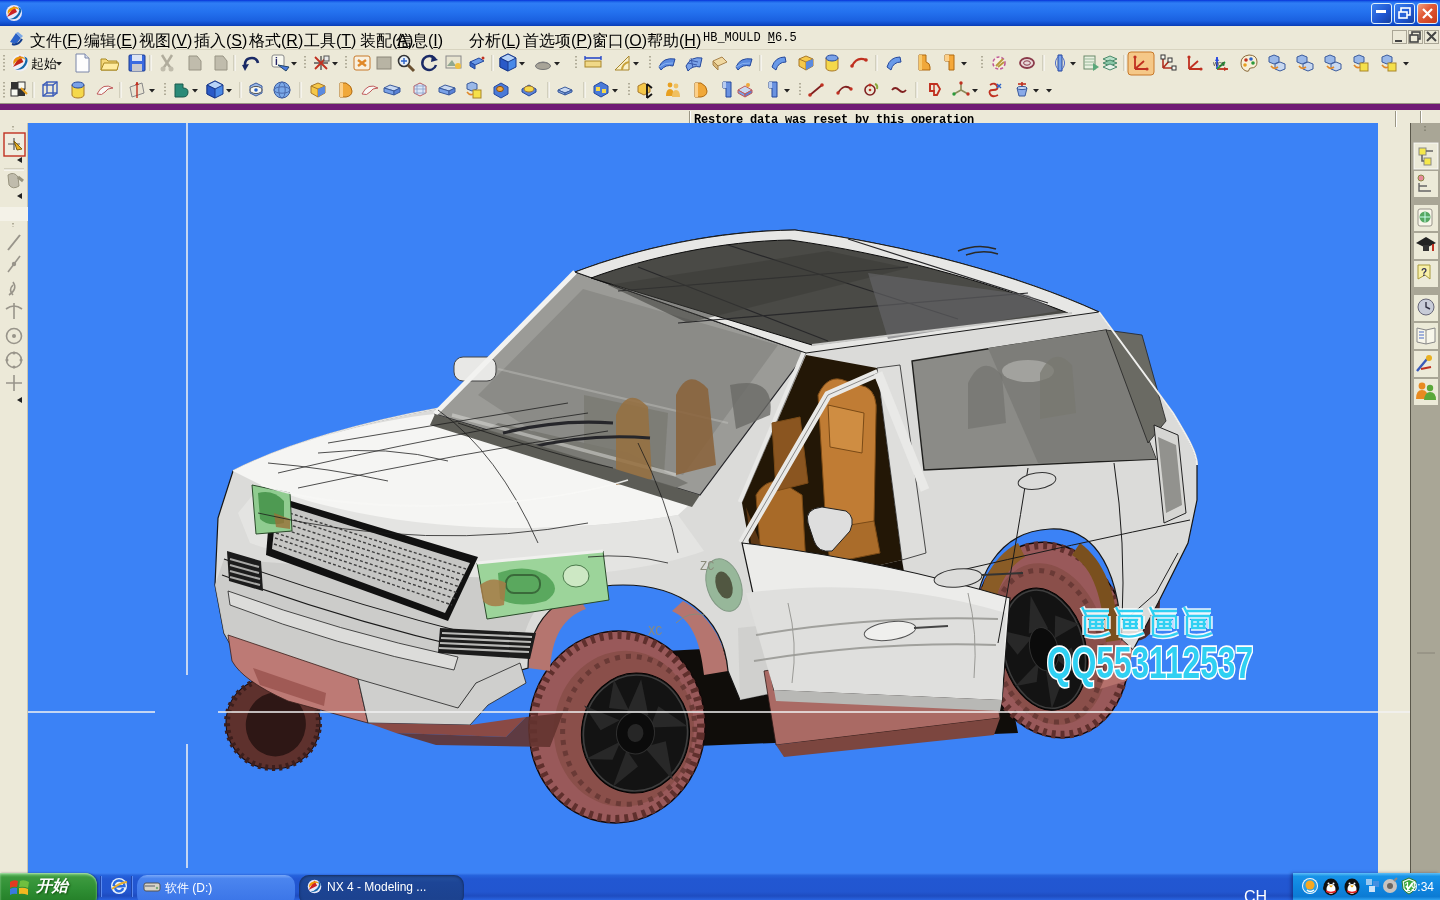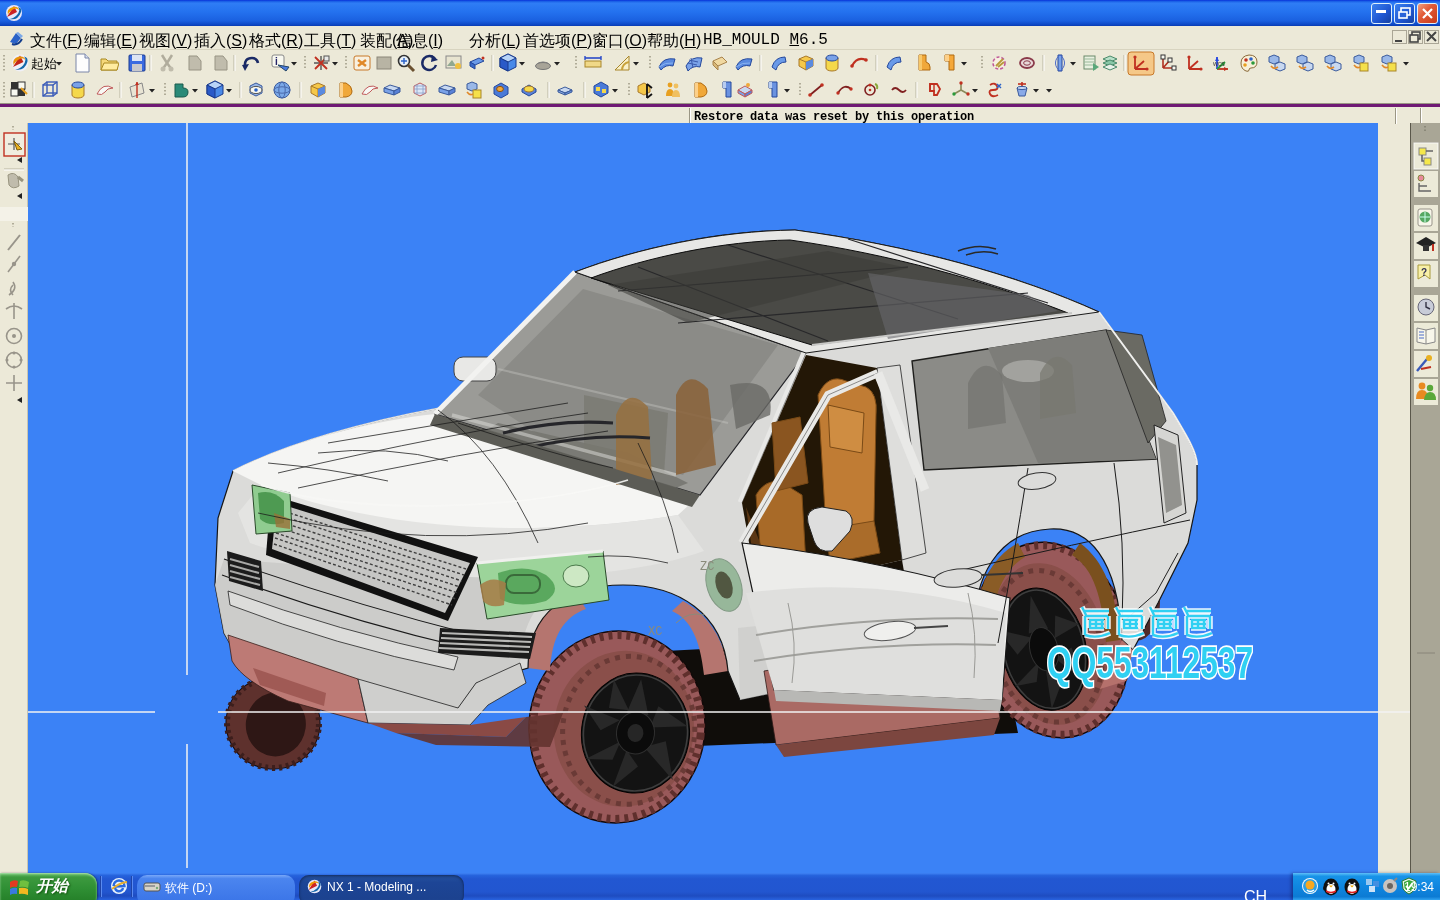--- a/index.html
+++ b/index.html
@@ -6,21 +6,21 @@
 #title .tl{position:absolute;left:4px;top:3px;width:20px;height:20px}
 #title .tt{position:absolute;left:28px;top:4px;color:#fff;font:bold 14px "Liberation Mono",monospace;letter-spacing:-.4px;text-shadow:1px 1px 1px #00309c}
 .wb{position:absolute;top:3px;width:21px;height:21px;border:1px solid #dff0fb;border-radius:3px;color:#fff;text-align:center;font:bold 12px "Liberation Sans",sans-serif;line-height:19px}
 .wbm{left:1371px;background:linear-gradient(135deg,#3a81f0,#1e55d0 60%,#16409f)}
 .wbx{left:1394px;background:linear-gradient(135deg,#3a81f0,#1e55d0 60%,#16409f)}
 .wbc{left:1417px;background:linear-gradient(135deg,#f0a080,#e25b38 40%,#c93a18)}
 #menu{position:absolute;left:0;top:26px;width:1440px;height:24px;background:#ece9d8;border-bottom:1px solid #d8d4c0}
 #menu span{position:absolute;top:5px;font-size:16px;color:#000;white-space:nowrap}
 #menu .mi{position:absolute;left:8px;top:4px;width:17px;height:17px}
 .cwb{position:absolute;top:30px;width:15px;height:14px;background:#ece9d8;border:1px solid #aaa696;color:#444;text-align:center;font:bold 9px "Liberation Sans",sans-serif;line-height:12px}
-#msg{position:absolute;left:0;top:104px;width:1440px;height:19px;background:#ece9d8;border-top:3px solid #701a75;box-shadow:0 -1px 0 #9a9684}
+#msg{position:absolute;left:0;top:104px;width:1440px;height:19px;background:#ece9d8;border-top:6px solid #701a75;box-shadow:0 -1px 0 #9a9684}
 #msg .mtext{position:absolute;left:694px;top:3px;font:bold 12px "Liberation Mono",monospace;letter-spacing:-.2px;color:#000}
 #msg .msep{position:absolute;top:1px;height:16px;width:1px;background:#9a9684;box-shadow:1px 0 0 #fff}
 #vp{position:absolute;left:28px;top:123px;width:1350px;height:750px;background:#3b82f6}
 #lrail{position:absolute;left:0;top:123px;width:28px;height:750px;background:#ece9d8;border-right:1px solid #c8c4b0}
 #rrail{position:absolute;left:1410px;top:123px;width:30px;height:750px;background:#a9a696;border-left:1px solid #5a574a}
 #task{position:absolute;left:0;top:873px;width:1440px;height:27px;background:linear-gradient(#3f83f5 0%,#2663dd 9%,#2257d2 22%,#2256d0 70%,#1e4cc0 85%,#2863e0 100%)}
 #start{position:absolute;left:0;top:0;width:97px;height:35px;border-radius:0 12px 12px 0;background:linear-gradient(#6cc26c 0%,#3d9a3f 12%,#2f8f34 45%,#258029 80%,#1d6f22 100%);box-shadow:inset 0 1px 2px #a9dfa9,1px 0 2px rgba(0,0,0,.4)}
 #start .st{position:absolute;left:36px;top:3px;color:#fff;font:bold italic 16px "Liberation Sans",sans-serif;text-shadow:1px 1px 2px #14540f}
 .tbtn{position:absolute;top:2px;height:30px;border-radius:10px;color:#fff;font-size:12px}
 #tb1{left:137px;width:158px;background:linear-gradient(#79a8f8,#4b85ef 12%,#3c76e8 85%,#3568d8)}
@@ -65,21 +65,21 @@
     <span style="left:139px">视图(<u>V</u>)</span>
     <span style="left:194px">插入(<u>S</u>)</span>
     <span style="left:249px">格式(<u>R</u>)</span>
     <span style="left:304px">工具(<u>T</u>)</span>
     <span style="left:360px">装配(<u>A</u>)</span>
     <span style="left:396px">信息(<u>I</u>)</span>
     <span style="left:469px">分析(<u>L</u>)</span>
     <span style="left:523px">首选项(<u>P</u>)</span>
     <span style="left:592px">窗口(<u>O</u>)</span>
     <span style="left:647px">帮助(<u>H</u>)</span>
-    <span style="left:703px;font-family:'Liberation Mono',monospace;font-size:16px">HB_MOULD <u>M</u>6.5</span>
+    <span style="left:703px;font-family:'Liberation Mono',monospace;font-size:12px">HB_MOULD <u>M</u>6.5</span>
 </div>
 <div class="cwb" style="left:1392px"><svg width="13" height="12" viewBox="0 0 13 12">
       <rect x="2" y="9" width="7" height="2" fill="#444"></rect>
     </svg></div>
 <div class="cwb" style="left:1408px"><svg width="13" height="12" viewBox="0 0 13 12">
       <rect x="3" y="1" width="8" height="7" fill="none" stroke="#444" stroke-width="1.6"></rect>
       <rect x="1" y="4" width="8" height="7" fill="#ece9d8" stroke="#444" stroke-width="1.6"></rect>
     </svg></div>
 <div class="cwb" style="left:1424px"><svg width="13" height="12" viewBox="0 0 13 12">
       <path d="M2 1 L11 10 M11 1 L2 10" stroke="#444" stroke-width="2"></path>
@@ -830,21 +830,21 @@
       </svg>
   <span class="tlab">软件 (D:)</span>
  </div>
  <div class="tbtn" id="tb2">
   <svg style="position:absolute;left:7px;top:3px" width="17" height="17" viewBox="0 0 20 20">
         <circle cx="10" cy="10" r="8" fill="#e8e8f8"></circle>
         <path d="M3 14 L10 3 L13 9 Z" fill="#c22"></path>
         <path d="M5 16 Q14 18 17 9 Q18 5 14 4 Q17 7 13 12 Q9 16 5 16Z" fill="#16a"></path>
         <path d="M4 12 Q2 6 9 4 Q14 3 15 7 Q12 4 8 7 Q4 10 4 12Z" fill="#e90"></path>
       </svg>
-  <span class="tlab">NX 1 - Modeling ...</span>
+  <span class="tlab">NX 4 - Modeling ...</span>
  </div>
  <span class="ch">CH</span>
  <div id="tray">
   <svg style="position:absolute;left:8px;top:4px" width="120" height="19" viewBox="0 0 120 19">
    <circle cx="9" cy="9" r="8" fill="#f4f8fc"></circle>
         <circle cx="9" cy="9" r="7" fill="#2aa0e8"></circle>
         <circle cx="9" cy="8" r="4.5" fill="#f8a820"></circle>
         <path d="M6 13 Q9 16 13 13" stroke="#fff" stroke-width="1.5" fill="none"></path>
    <g transform="translate(21,0)">
           <ellipse cx="9" cy="10" rx="7.5" ry="8.5" fill="#111"></ellipse>

